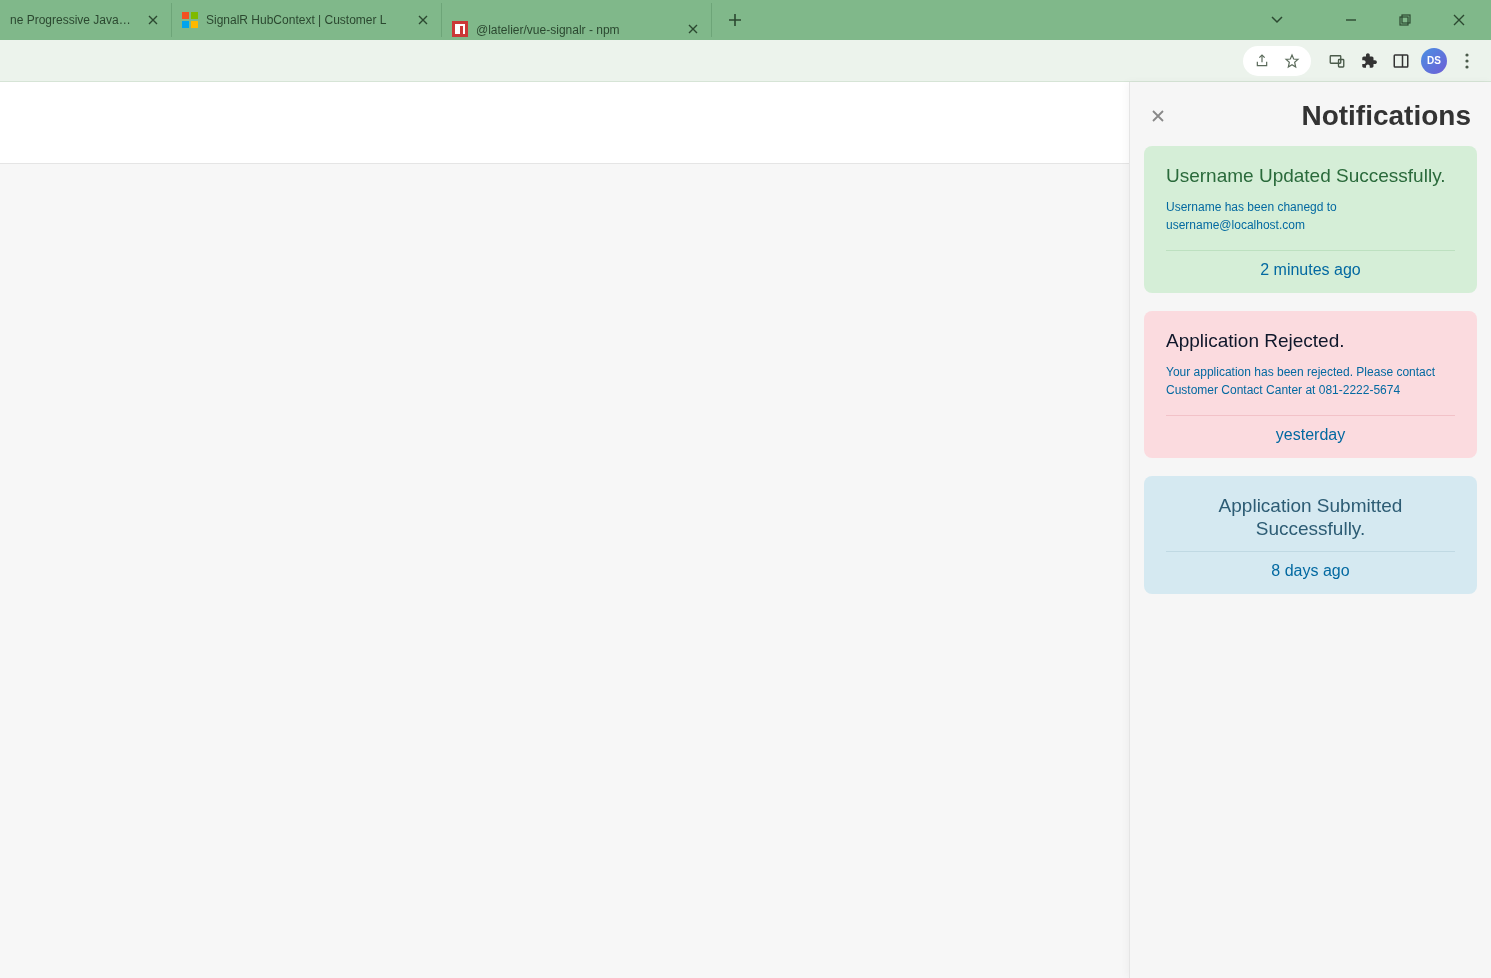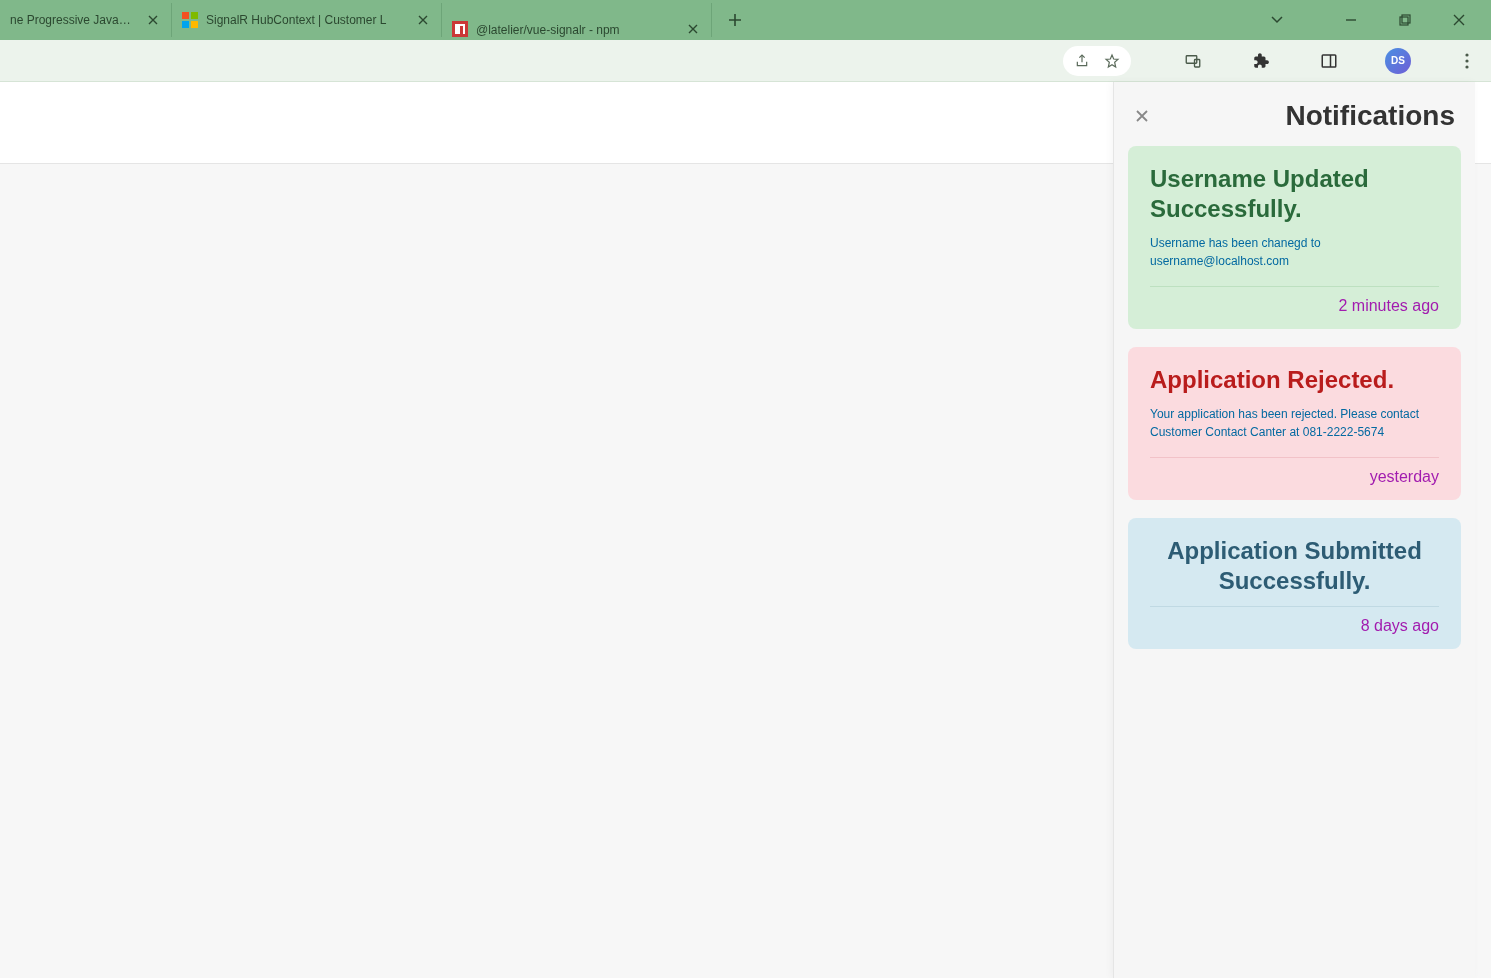--- a/index.html
+++ b/index.html
@@ -34,21 +34,20 @@
     .win-controls .wc { width: 24px; height: 24px; display:flex; align-items:center; justify-content:center; color:#2b4830; cursor:pointer; }
     .chev { margin-right: 20px; }
 
     .toolbar {
       height: 42px;
       background: #ecf3ec;
       border-bottom: 1px solid #d6e4d6;
       display: flex;
       align-items: center;
       padding-right: 8px;
-      gap: 36px;
     }
     .toolbar-spacer { flex: 1; }
     .toolbar-icon {
       width: 32px; height: 32px;
       display:flex; align-items:center; justify-content:center;
       color: #4a5a4a;
       cursor:pointer;
       border-radius: 50%;
     }
     .share-star-wrap {
@@ -79,21 +78,21 @@
       background: #fff;
     }
     .content-body {
       background: #f7f7f7;
       height: calc(100% - 82px);
     }
 
     .notif-panel {
       position: absolute;
       top: 0;
-      right: 16px;
+      right: 0;
       width: 362px;
       height: 100%;
       background: #f6f6f6;
       border-left: 1px solid #e5e5e5;
       overflow-y: auto;
       box-shadow: -2px 0 8px rgba(0,0,0,0.04);
     }
     .notif-panel-header {
       display: flex;
       align-items: center;
@@ -116,44 +115,44 @@
     .notif-list { padding: 6px 14px 20px 14px; display:flex; flex-direction:column; gap: 18px; }
     .notif-card {
       border-radius: 8px;
       padding: 18px 22px 14px 22px;
     }
     .notif-card.success { background: #d5eed7; }
     .notif-card.error   { background: #fbdbdf; }
     .notif-card.info    { background: #d5e9f1; }
 
     .notif-card h3 {
-      font-size: 24px;
-      font-weight: 700;
+      font-size: 19px;
+      font-weight: 400;
       line-height: 1.25;
       margin-bottom: 10px;
     }
     .notif-card.success h3 { color: #2a6a3b; }
-    .notif-card.error   h3 { color: #b91c1c; }
+    .notif-card.error   h3 { color: #0f172a; }
     .notif-card.info    h3 { color: #2d5c74; text-align: center; }
 
     .notif-card p {
       font-size: 12px;
       line-height: 1.5;
       color: #0369a1;
       margin-bottom: 16px;
     }
     .notif-card .divider { height:1px; margin-bottom: 10px; }
     .notif-card.success .divider { background: #bde0c0; }
     .notif-card.error   .divider { background: #f2c2c8; }
     .notif-card.info    .divider { background: #c0d9e3; }
 
     .notif-card .time {
-      text-align: right;
+      text-align: center;
       font-size: 16px;
-      color: #a21caf;
+      color: #0369a1;
     }
 
     svg { display:block; }
   </style>
 </head>
 <body>
 
 <div class="tab-strip">
 
   <div class="tab" style="width:172px;">

